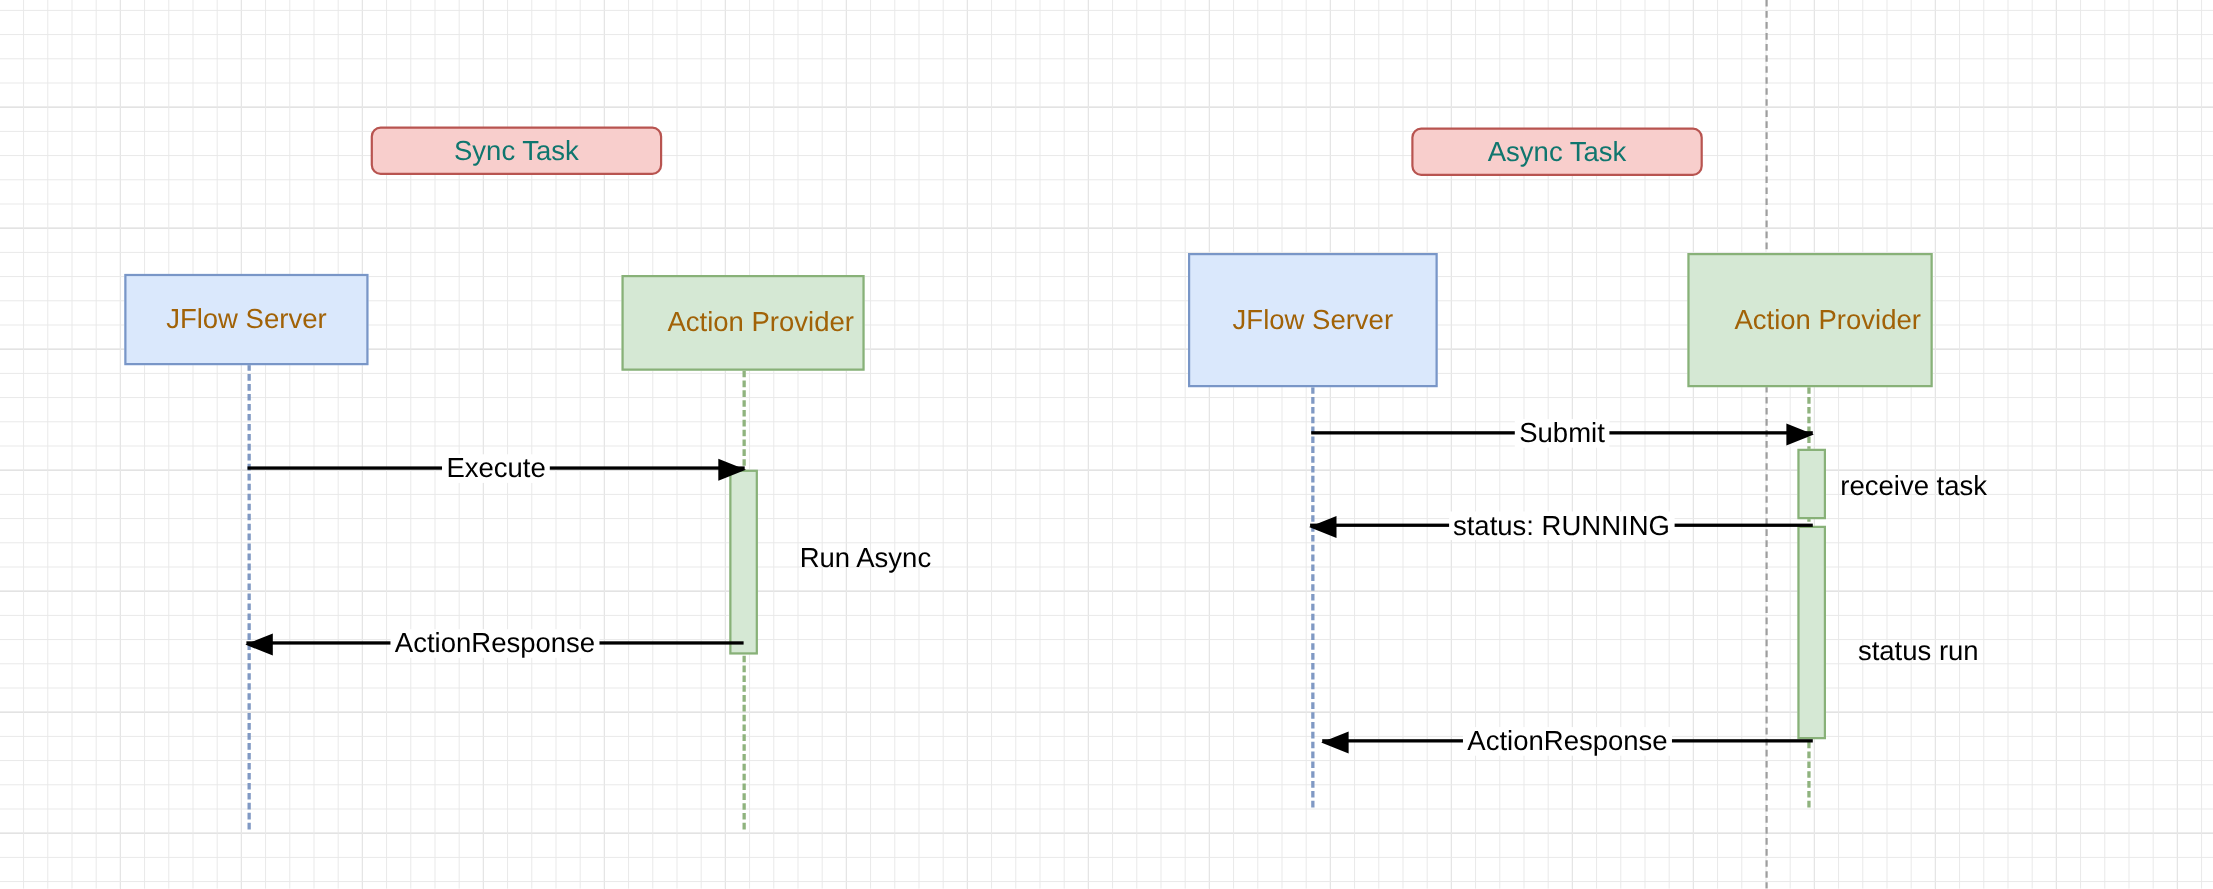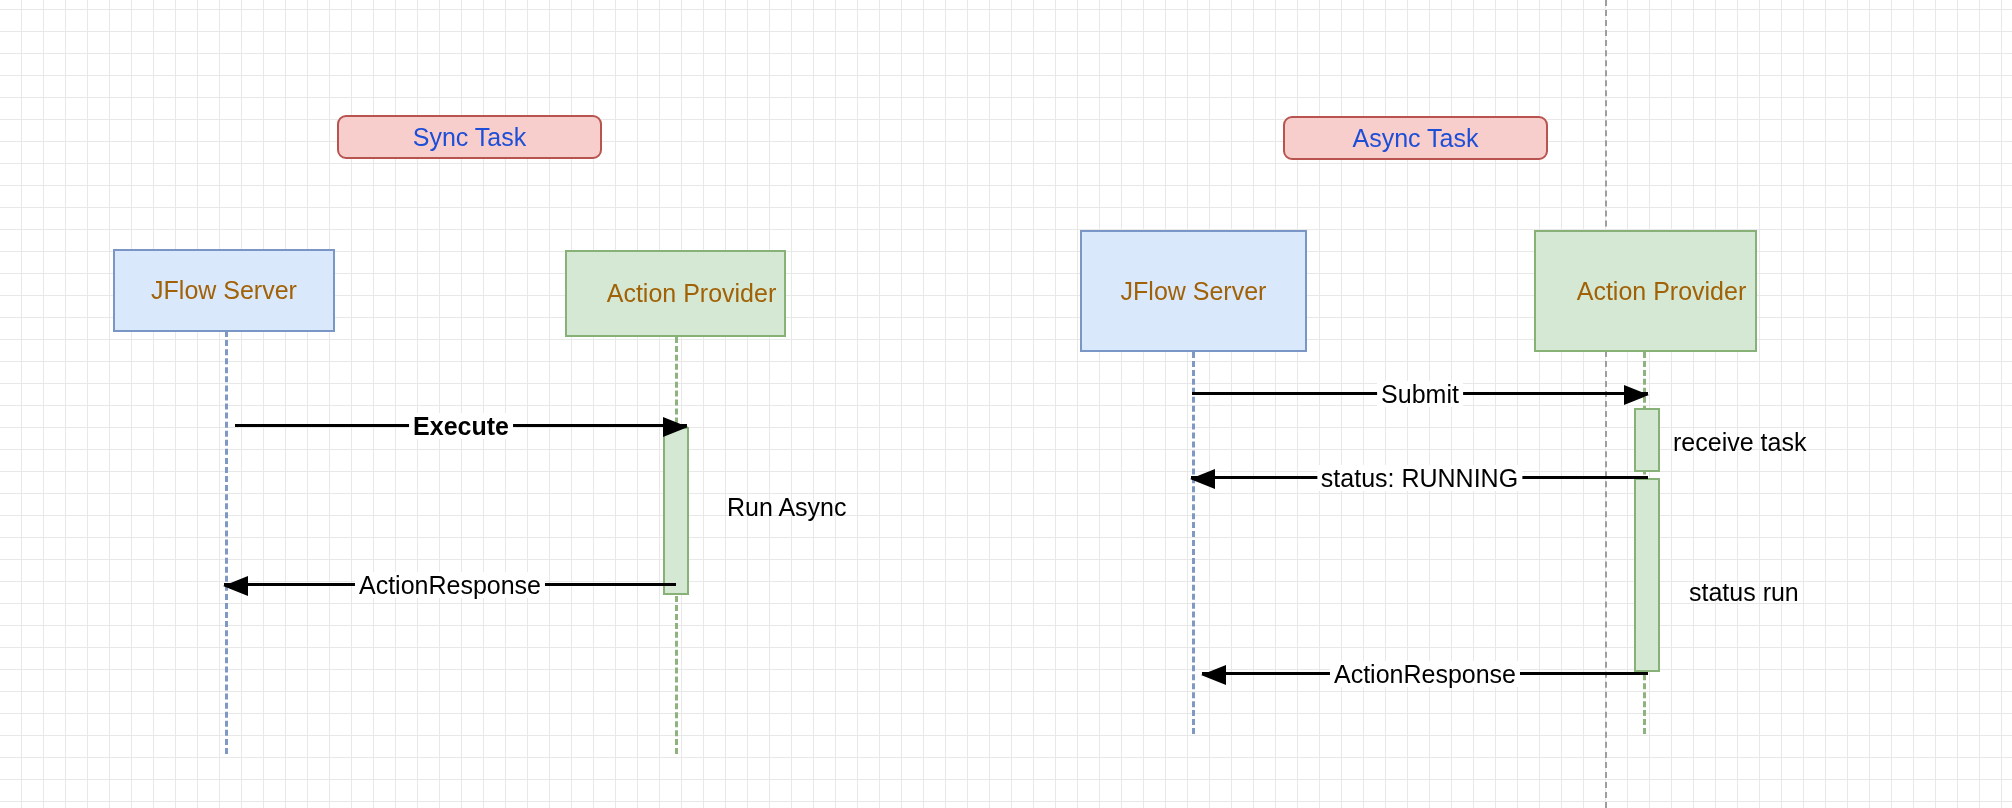--- a/index.html
+++ b/index.html
@@ -39,21 +39,21 @@
   
   .title-pill {
     position: absolute;
     box-sizing: border-box;
     background: #f8cecc;
     border: 2px solid #b85450;
     border-radius: 9px;
     display: flex;
     align-items: center;
     justify-content: center;
-    color: #1d4ed8;
+    color: #0f766e;
     font-size: 25px;
     line-height: 1;
     white-space: nowrap;
   }
 
   
   .participant {
     position: absolute;
     box-sizing: border-box;
     display: flex;
@@ -152,21 +152,21 @@
 
   <div class="participant blue" style="left:113px; top:249px; width:222px; height:83px;">
     <span>JFlow Server</span>
   </div>
   <div class="participant green" style="left:565px; top:250px; width:221px; height:87px;">
     <span>Action Provider</span>
   </div>
 
   <div class="activation" style="left:663px; top:427px; width:26px; height:168px;"></div>
 
-  <div class="message" style="left:235px; top:424px; width:452px;font-weight:bold;">
+  <div class="message" style="left:225px; top:424px; width:452px;">
     <span class="msg-label">Execute</span>
     <span class="arrowhead right"></span>
   </div>
 
   <div class="message" style="left:224px; top:583px; width:452px;">
     <span class="msg-label">ActionResponse</span>
     <span class="arrowhead left"></span>
   </div>
 
   <div class="note" style="left:727px; top:495px;">Run Async</div>

